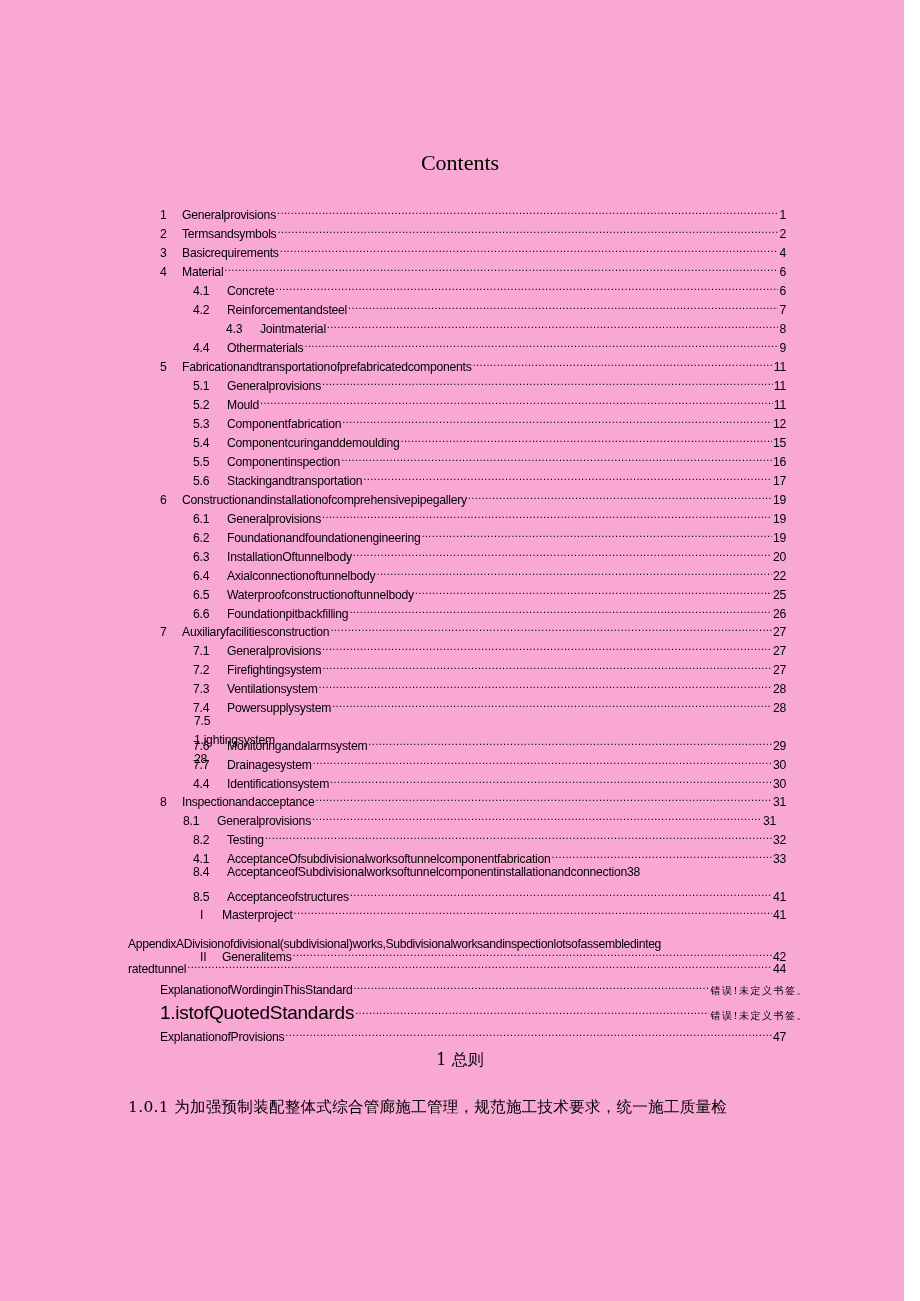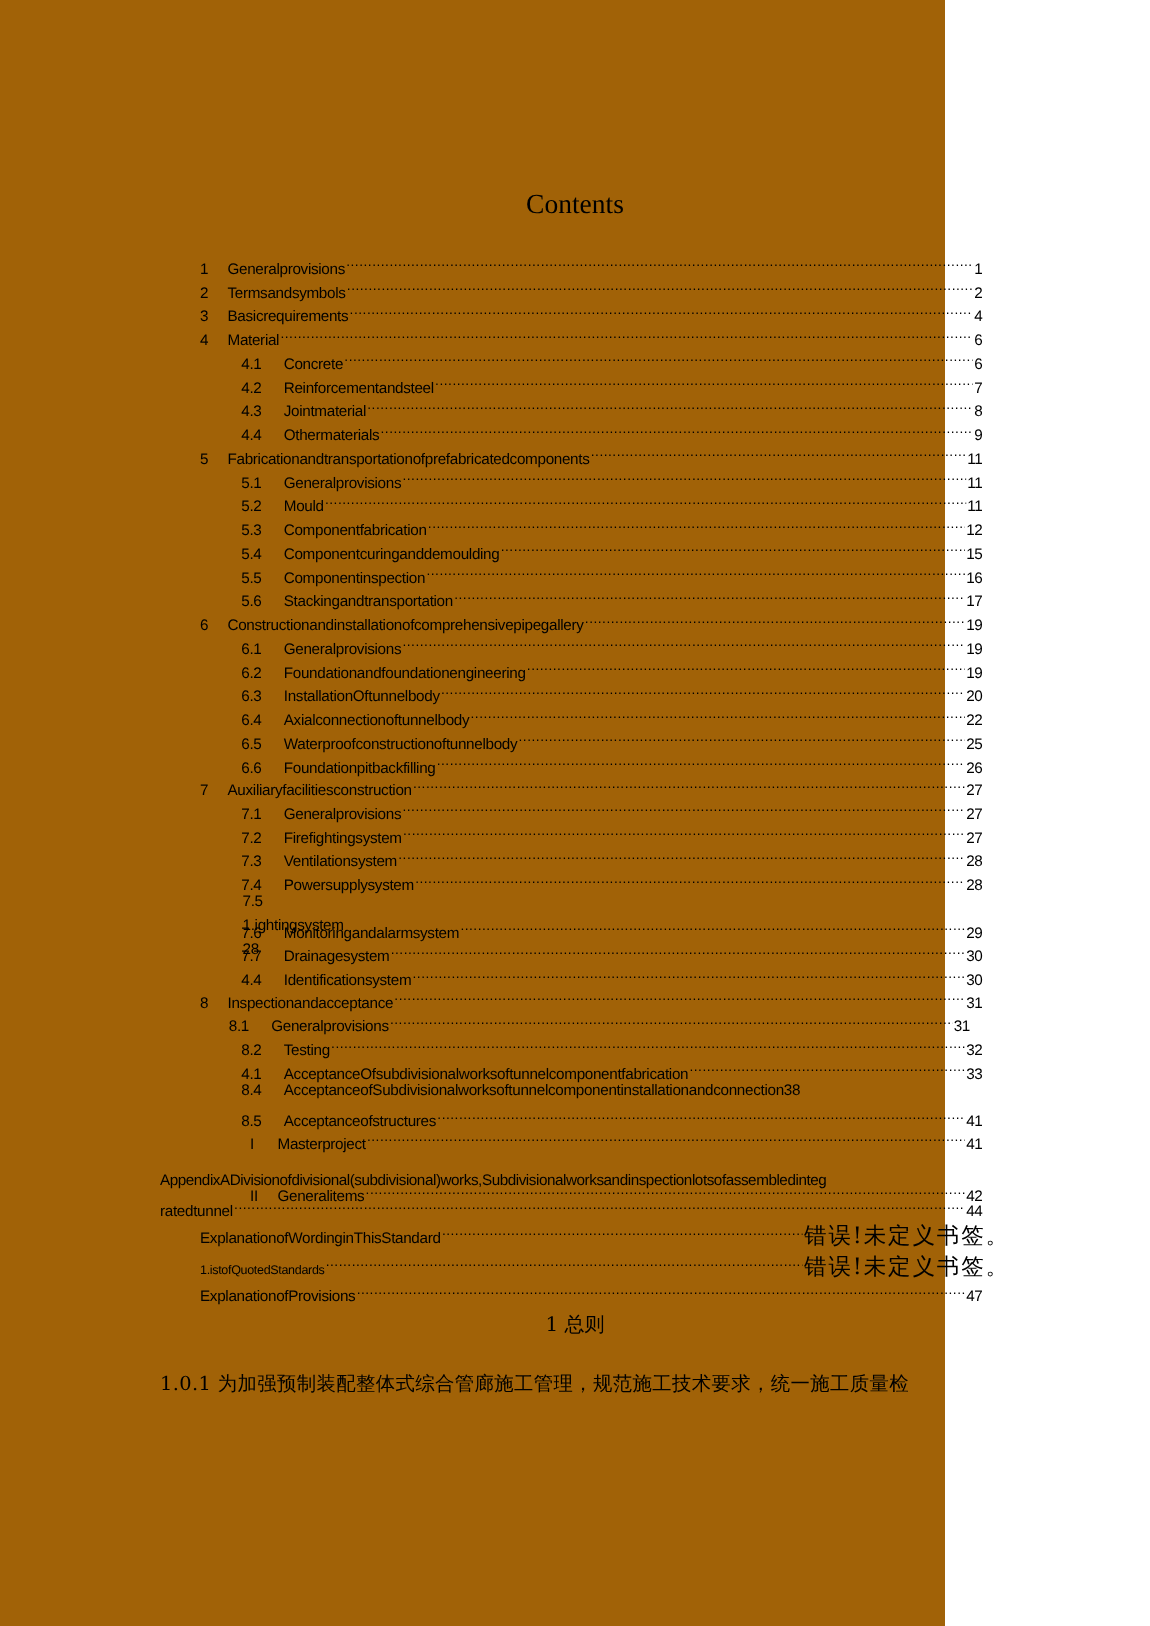--- a/index.html
+++ b/index.html
@@ -1,38 +1,38 @@
 <!DOCTYPE html>
 <html><head>
   <meta charset="utf-8">
   <style>
     html, body { margin: 0; padding: 0; background: #ffffff; }
     body { width: 920px; height: 1301px; position: relative; overflow: hidden; color: #000; }
-    .page { position: absolute; left: 0; top: 0; width: 756px; height: 1301px; background: #a16207; }
+    .page { position: absolute; left: 0; top: 0; width: 904px; height: 1301px; background: #f9a8d4; }
     .title {
       position: absolute; left: 0; width: 920px; top: 148px; text-align: center;
       font-family: "Liberation Serif", serif; font-size: 22px; line-height: 30px;
     }
     .toc { position: absolute; left: 0; top: 200px; width: 920px; }
     .row {
       position: absolute; height: 19px; display: flex; align-items: baseline;
       font-family: "Liberation Sans", sans-serif; font-size: 12.2px; line-height: 19px;
       letter-spacing: -0.25px; white-space: nowrap;
     }
     .num { display: inline-block; }
     .lbl { display: inline-block; }
     .dots {
       flex: 1 1 auto; overflow: hidden; margin: 0 1px; position: relative; height: 19px;
     }
     .dots::after {
       content: "......................................................................................................................................................................................................................................................................................................................";
       position: absolute; left: 0; bottom: 3px; white-space: nowrap; letter-spacing: 0.4px; font-size: 11px; line-height: 11px;
     }
     .pg { display: inline-block; text-align: right; }
-    .pg.err { font-family: "DejaVu Serif", serif; font-size: 18px; letter-spacing: 1.5px; }
+    .pg.err { font-family: "DejaVu Serif", serif; font-size: 10px; letter-spacing: 1.5px; }
     .appendix1 {
       position: absolute; left: 128px; top: 935px; width: 672px; white-space: nowrap;
       font-family: "Liberation Sans", sans-serif; font-size: 12.2px; line-height: 19px; letter-spacing: -0.35px;
     }
     .chapter-heading {
       position: absolute; left: 0; width: 920px; top: 1048px; text-align: center;
       font-family: "DejaVu Serif", serif; font-size: 16px; line-height: 24px; font-weight: normal;
     }
     .body-para {
       position: absolute; left: 128px; top: 1096px; width: 680px; white-space: nowrap;
@@ -83,21 +83,21 @@
       <span class="dots"></span>
       <span class="pg">6</span>
     </div>
     <div class="row" style="top: 295px; left: 193px; width: 593px;">
       <span class="num" style="width: 34px;">4.2</span>
       <span class="lbl">Reinforcementandsteel</span>
       <span class="dots"></span>
       <span class="pg">7</span>
     </div>
     <div class="row" style="top: 314px; left: 193px; width: 593px;">
-      <span class="num" style="width: 34px;">4.3</span>
+      <span class="num" style="width: 34px; margin-left: 33px;">4.3</span>
       <span class="lbl">Jointmaterial</span>
       <span class="dots"></span>
       <span class="pg">8</span>
     </div>
     <div class="row" style="top: 333px; left: 193px; width: 593px;">
       <span class="num" style="width: 34px;">4.4</span>
       <span class="lbl">Othermaterials</span>
       <span class="dots"></span>
       <span class="pg">9</span>
     </div>
@@ -289,21 +289,21 @@
       <span class="lbl">ratedtunnel</span>
       <span class="dots"></span>
       <span class="pg">44</span>
     </div>
     <div class="row" style="top: 975px; left: 160px; width: 648px;">
       <span class="lbl">ExplanationofWordinginThisStandard</span>
       <span class="dots"></span>
       <span class="pg err">错误!未定义书签。</span>
     </div>
     <div class="row" style="top: 1000px; left: 160px; width: 648px;">
-      <span class="lbl" style="font-size: 10px;">1.istofQuotedStandards</span>
+      <span class="lbl" style="font-size: 19px;">1.istofQuotedStandards</span>
       <span class="dots"></span>
       <span class="pg err">错误!未定义书签。</span>
     </div>
     <div class="row" style="top: 1022px; left: 160px; width: 626px;">
       <span class="lbl">ExplanationofProvisions</span>
       <span class="dots"></span>
       <span class="pg">47</span>
     </div>
   </div>
 

